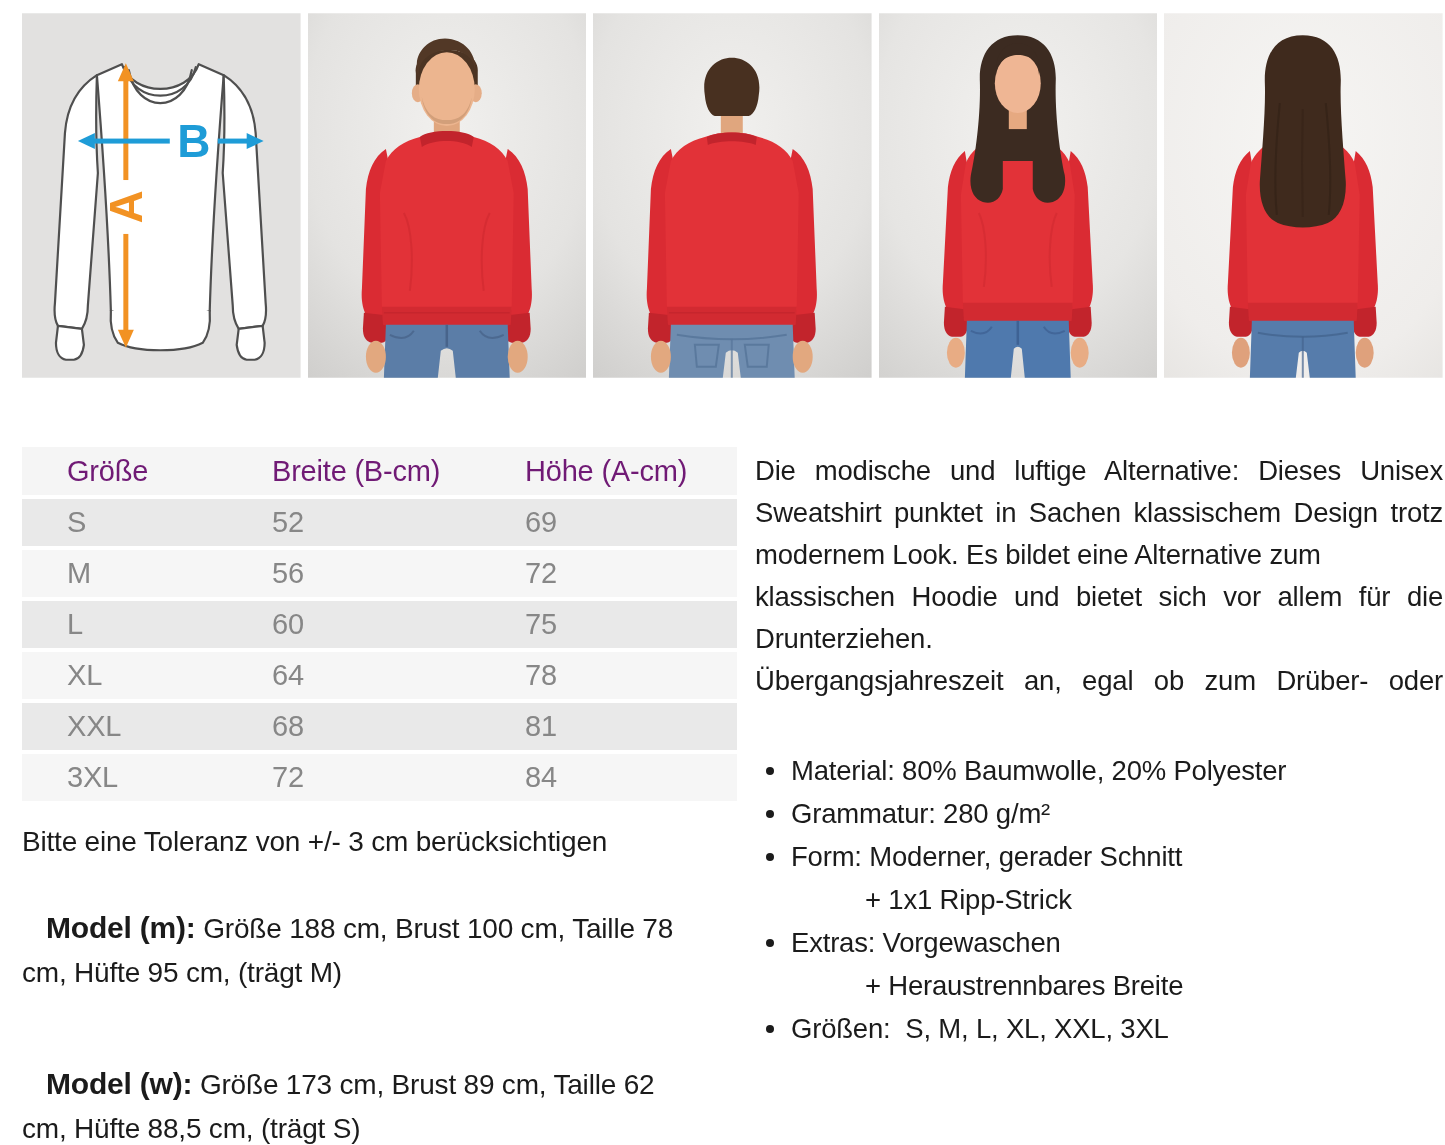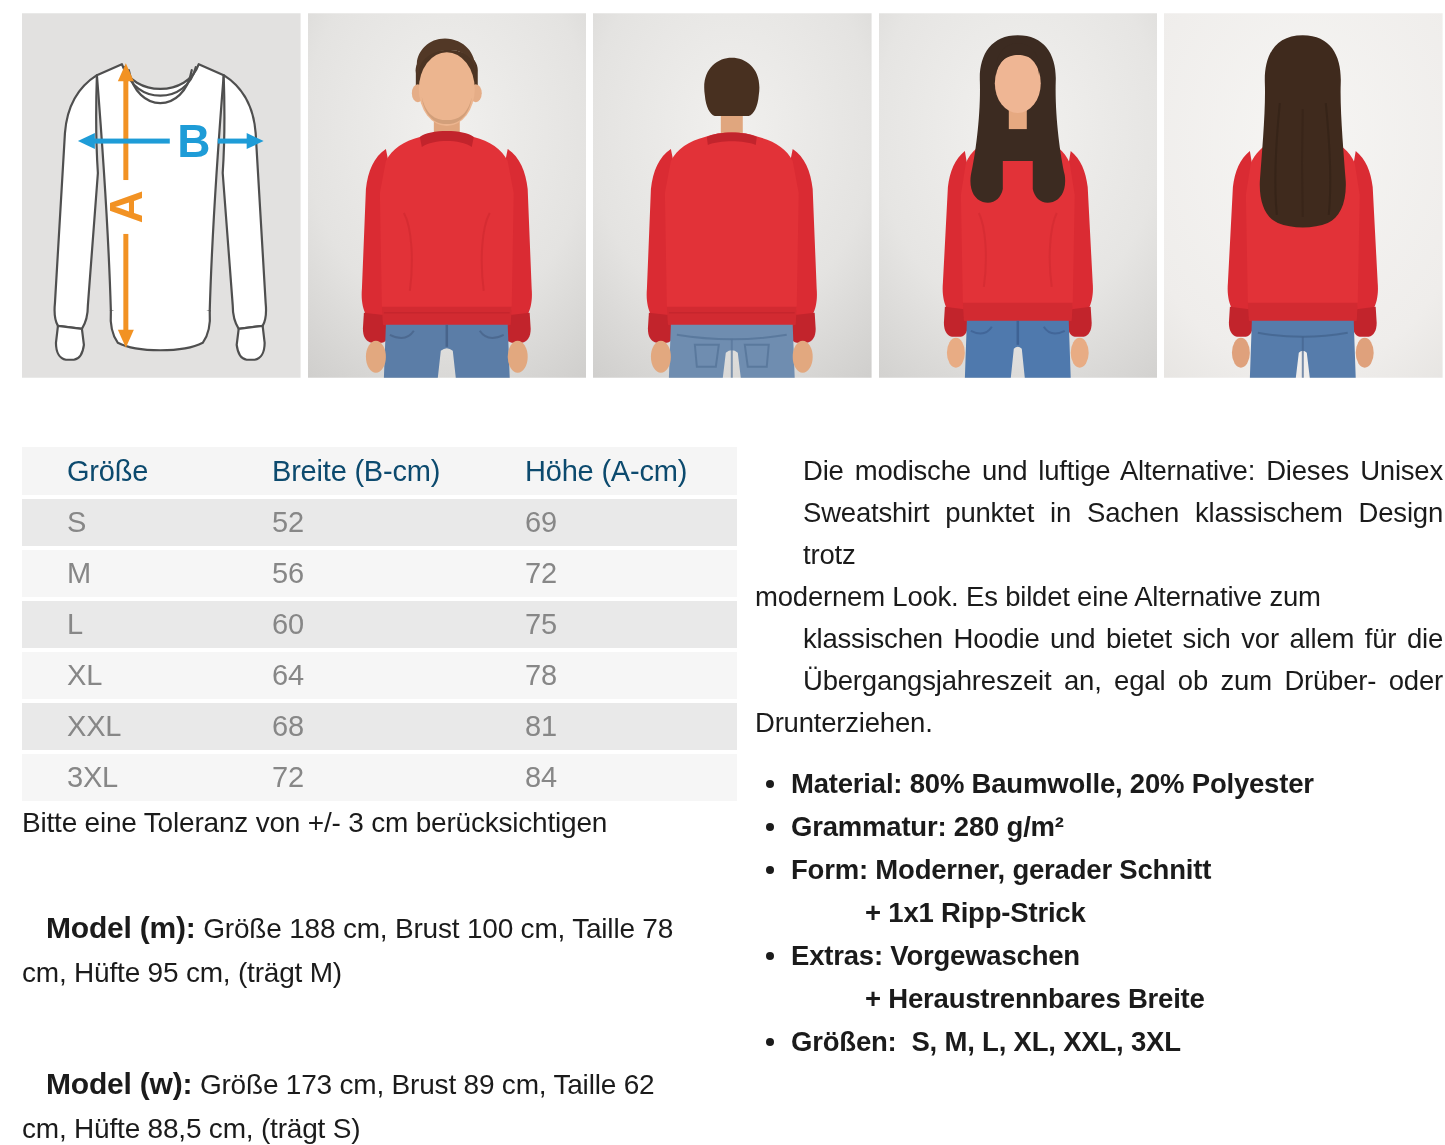--- a/index.html
+++ b/index.html
@@ -12,35 +12,35 @@
   .gallery{position:absolute;left:22px;top:13px;width:1421px;height:365px;display:flex;gap:7px;}
   .panel{flex:1;height:365px;overflow:hidden;}
   .panel svg{display:block;width:100%;height:100%;}
   
   .size-table{position:absolute;left:22px;top:447px;width:715px;}
   .t-row{
     display:grid;grid-template-columns:250px 253px 212px;align-items:center;
     height:47px;margin-bottom:4px;background:#f6f6f6;
     color:#878787;font-size:29px;letter-spacing:-0.2px;
   }
-  .t-row.head{height:48px;background:#f5f5f5;color:#0c4a6e;}
+  .t-row.head{height:48px;background:#f5f5f5;color:#701a75;}
   .t-row.dark{background:#e9e9e9;}
   .t-cell{padding-left:0;}
   .t-cell:first-child{padding-left:45px;}
   
-  .tolerance{position:absolute;left:22px;top:807px;font-size:28px;}
+  .tolerance{position:absolute;left:22px;top:826px;font-size:28px;}
   .model-block{position:absolute;left:22px;width:678px;font-size:28px;line-height:44px;}
   .model-block .mlabel{font-weight:bold;font-size:30px;margin-left:24px;}
   .model-m{top:906px;}
   .model-w{top:1062px;}
   
   .right-col{position:absolute;left:755px;top:450px;width:688px;}
   .desc-line{font-size:27.5px;line-height:42px;text-align:justify;white-space:normal;}
-  .desc-line.stretch{text-align-last:justify;margin-left:48px;}
-  .features{margin:18px 0 0 0;padding:0;list-style:none;font-weight:bold;}
+  .desc-line.stretch{text-align-last:justify;}
+  .features{margin:47px 0 0 0;padding:0;list-style:none;}
   .features li{position:relative;padding-left:36px;font-size:27.5px;line-height:43px;}
   .features li::before{
     content:"";position:absolute;left:11px;top:18px;width:8px;height:8px;border-radius:50%;background:#1b1b1b;
   }
   .features .sub{margin-left:74px;}
 </style>
 </head>
 <body>
 
 <div class="sheet">
@@ -254,22 +254,22 @@
     <span class="mlabel">Model (w):</span>
     <span>Größe 173 cm, Brust 89 cm, Taille 62 cm, Hüfte 88,5 cm, (trägt S)</span>
   </div>
 
   <div class="right-col">
     <div>
         <div class="desc-line stretch">Die modische und luftige Alternative: Dieses Unisex</div>
         <div class="desc-line stretch">Sweatshirt punktet in Sachen klassischem Design trotz</div>
         <div class="desc-line">modernem Look. Es bildet eine Alternative zum</div>
         <div class="desc-line stretch">klassischen Hoodie und bietet sich vor allem für die</div>
+        <div class="desc-line">Drunterziehen.</div>
         <div class="desc-line stretch">Übergangsjahreszeit an, egal ob zum Drüber- oder</div>
-        <div class="desc-line">Drunterziehen.</div>
       </div>
     <ul class="features">
         <li><span>Material: 80% Baumwolle, 20% Polyester</span></li>
         <li><span>Grammatur: 280 g/m²</span></li>
         <li><span>Form: Moderner, gerader Schnitt</span><div class="sub">+ 1x1 Ripp-Strick</div></li>
         <li><span>Extras: Vorgewaschen</span><div class="sub">+ Heraustrennbares Breite</div></li>
         <li><span>Größen:&nbsp; S, M, L, XL, XXL, 3XL</span></li>
       </ul>
   </div>
 

